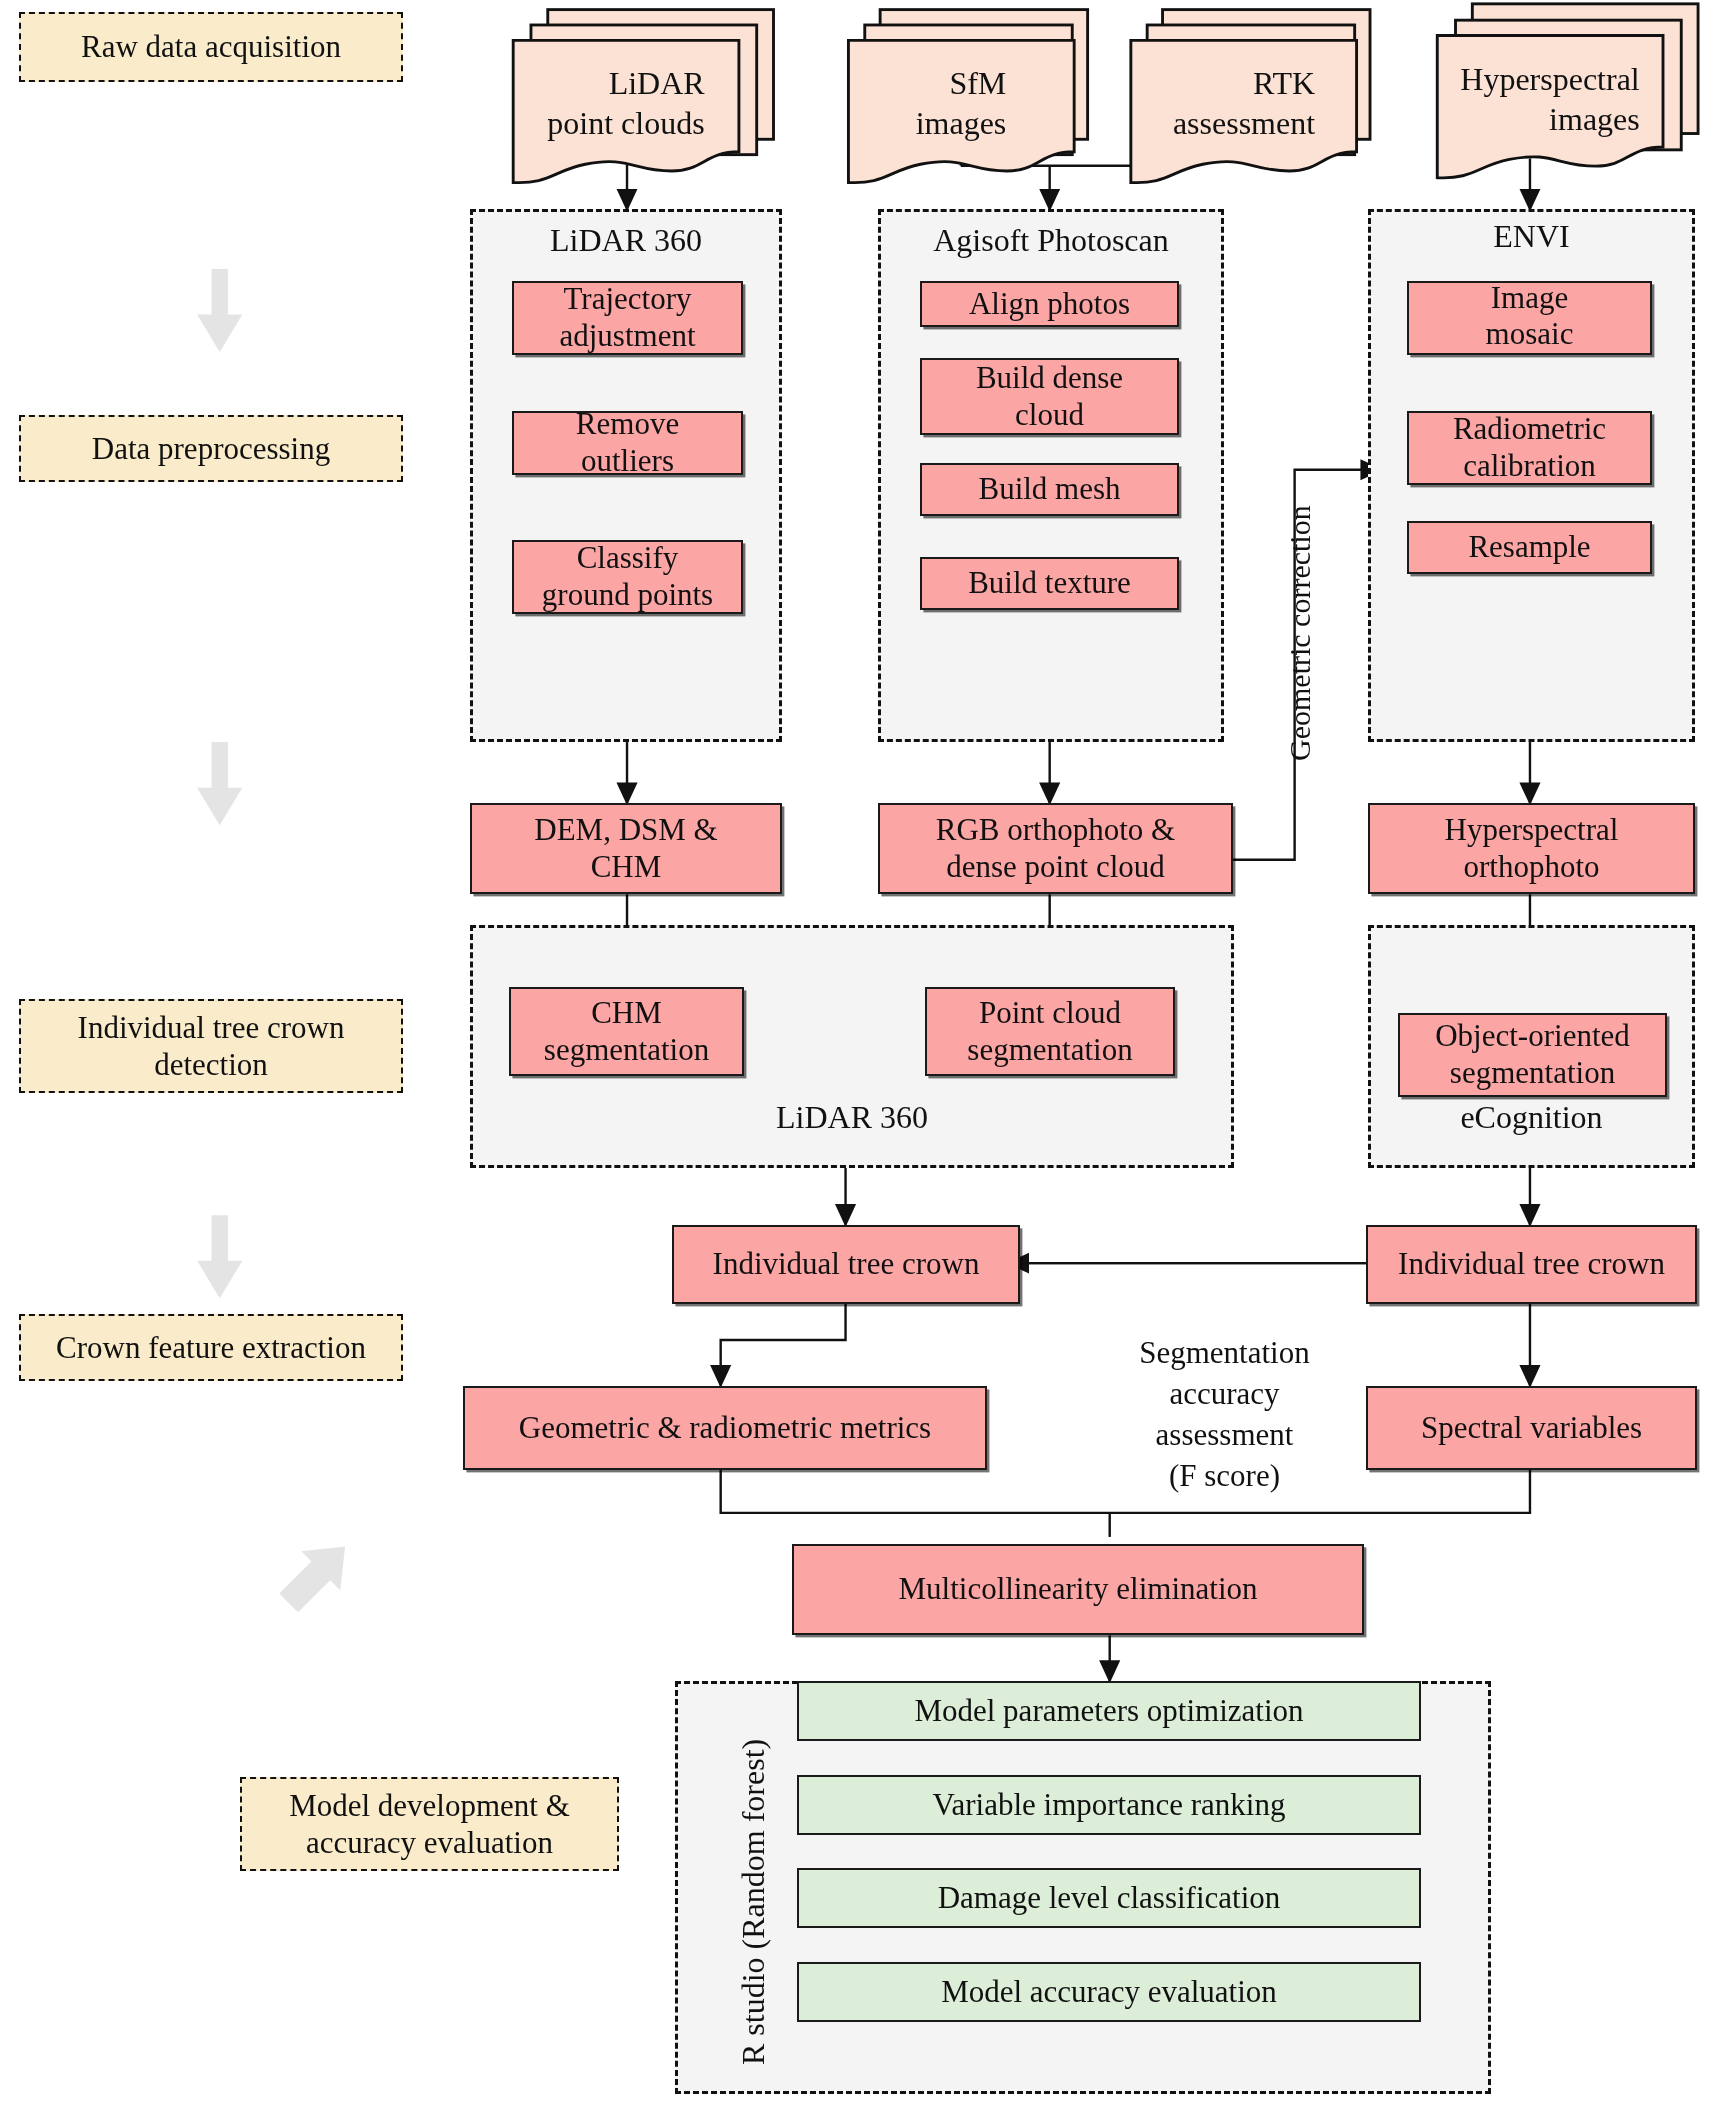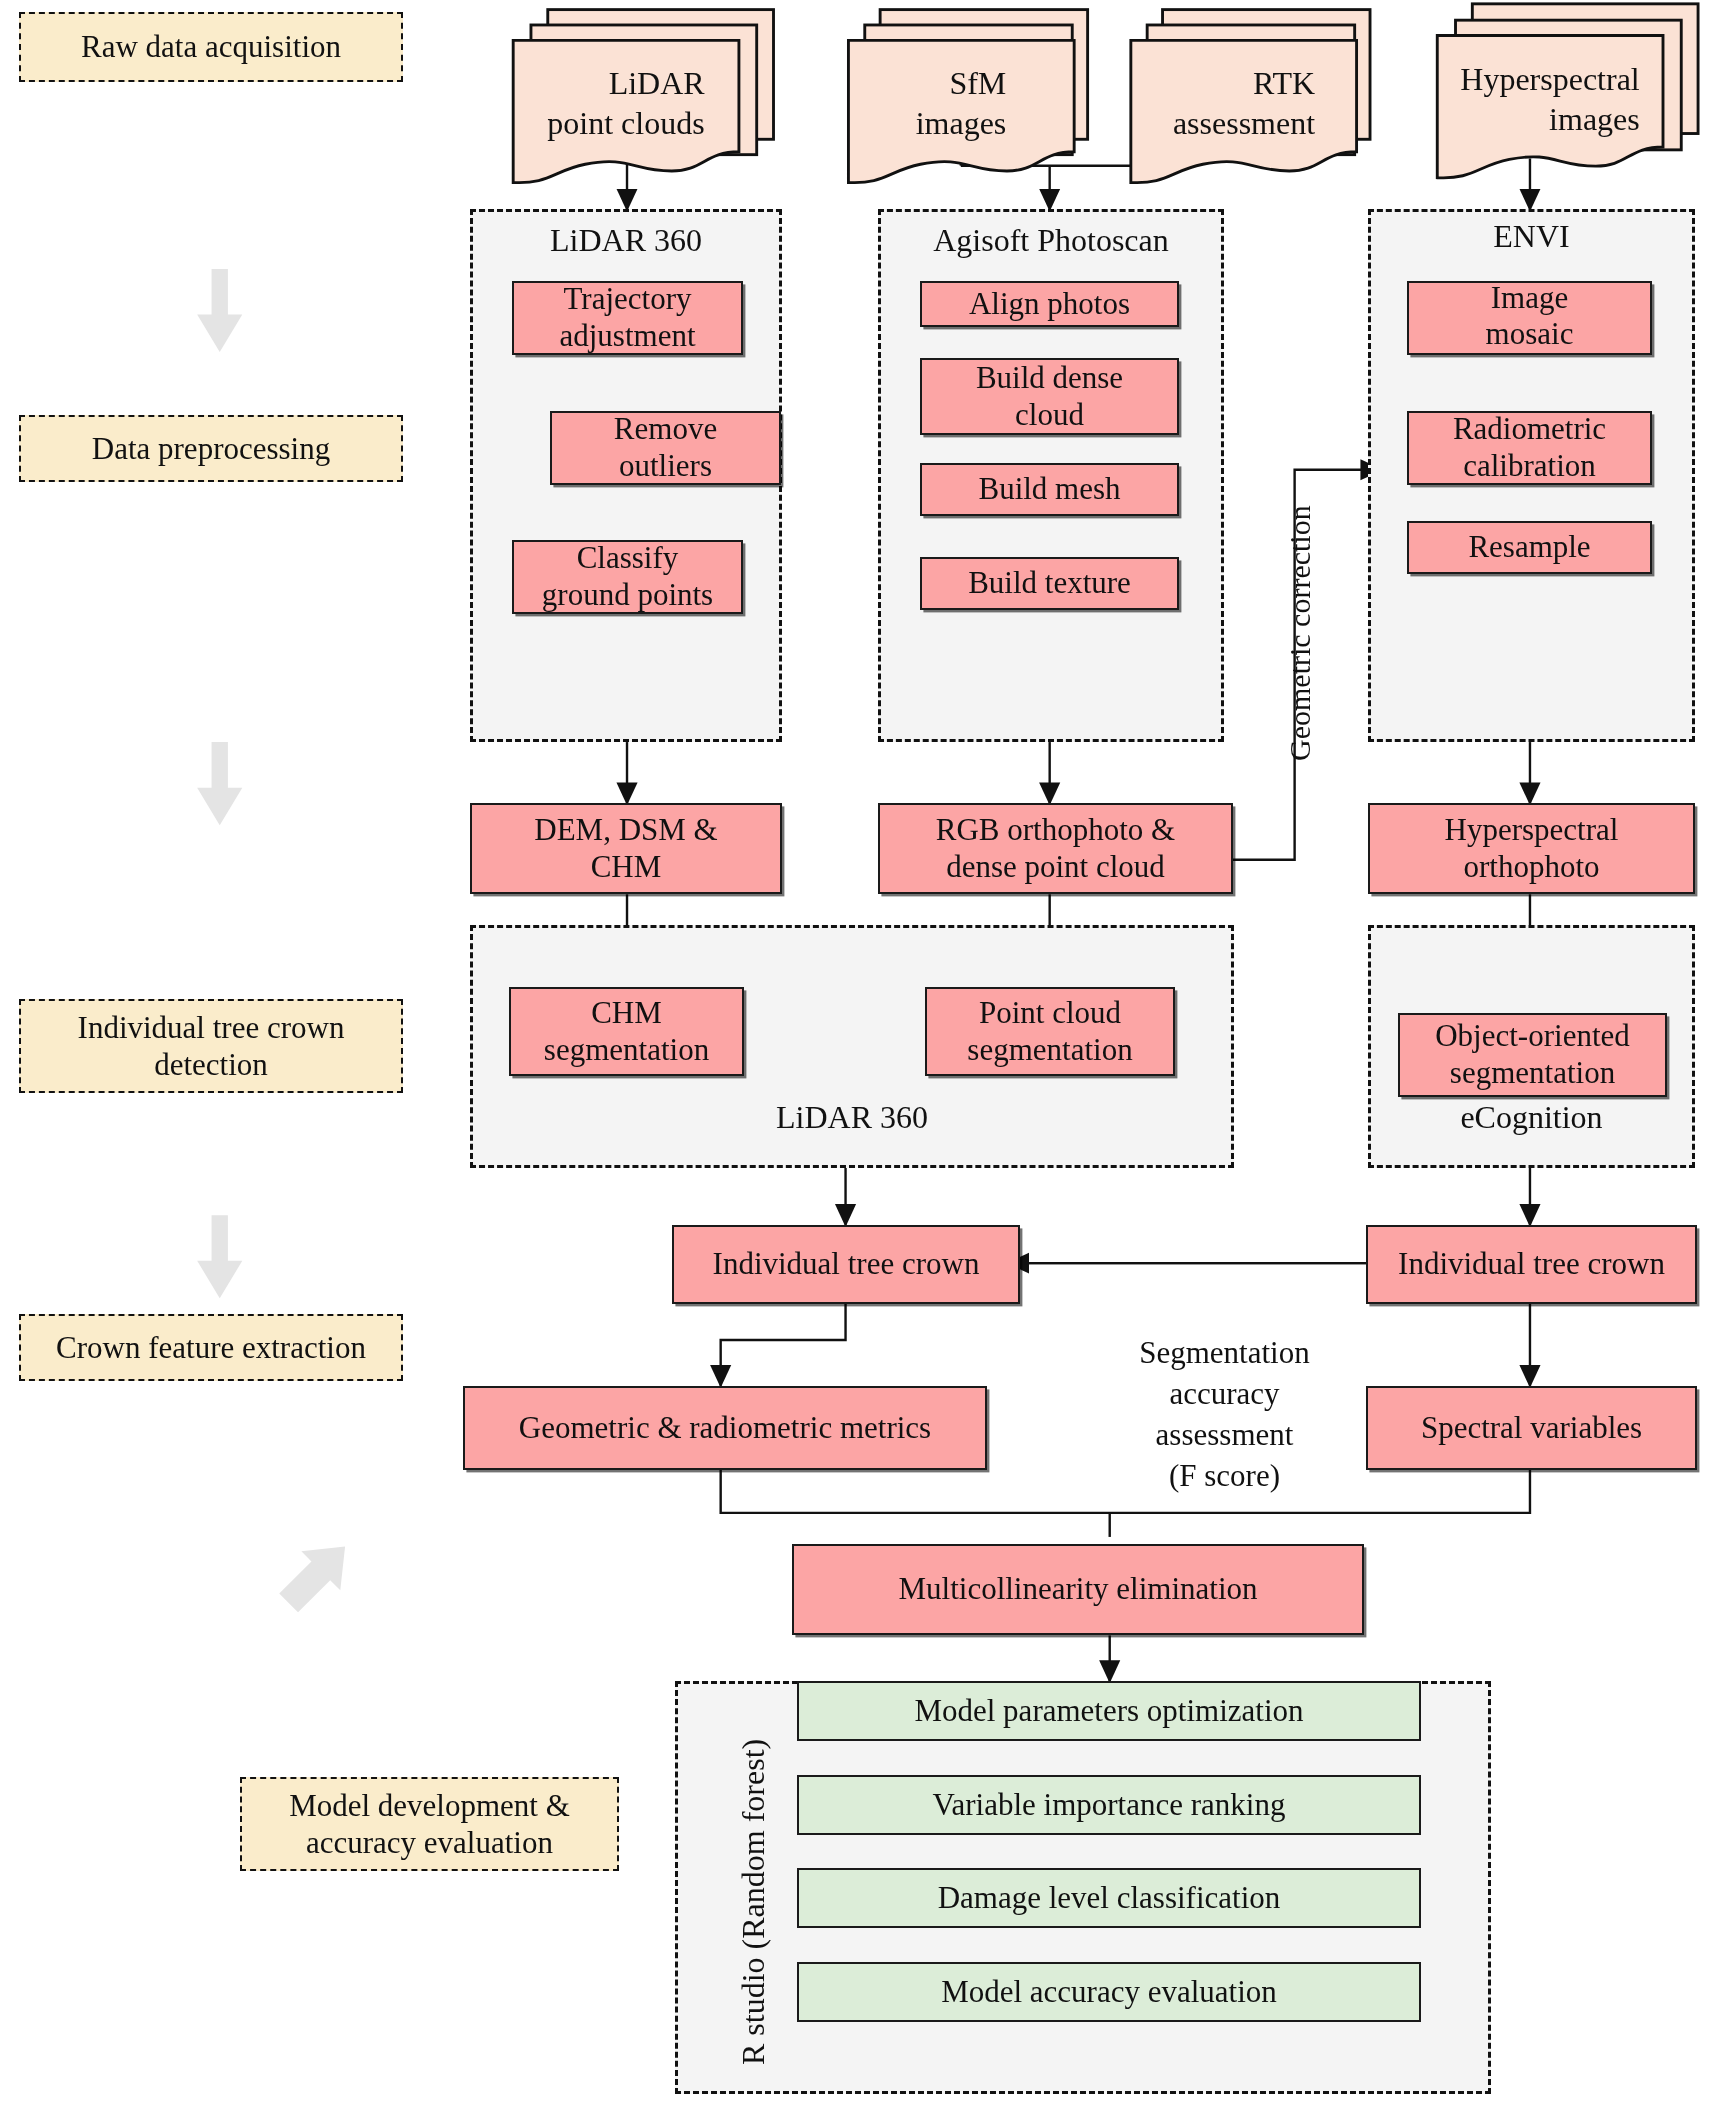--- a/index.html
+++ b/index.html
@@ -189,21 +189,21 @@
 
   <div class="group" style="left:675px;top:1681px;width:816px;height:413px;"></div>
   <div class="vlabel f66" style="left:735px;top:2065px;transform:rotate(-90deg);">
     <span>R studio (Random forest)</span>
   </div>
 
   <div class="node blue f64" style="left:512px;top:281px;width:231px;height:74px;white-space:pre-line;">
     <span>Trajectory
 adjustment</span>
   </div>
-  <div class="node blue f64" style="left:512px;top:411px;width:231px;height:74px;white-space:pre-line;margin-left:38px;">
+  <div class="node blue f64" style="left:512px;top:411px;width:231px;height:64px;white-space:pre-line;">
     <span>Remove
 outliers</span>
   </div>
   <div class="node blue f64" style="left:512px;top:540px;width:231px;height:74px;white-space:pre-line;">
     <span>Classify
 ground points</span>
   </div>
 
   <div class="node blue f64" style="left:920px;top:281px;width:259px;height:46px;">
     <span>Align photos</span>

